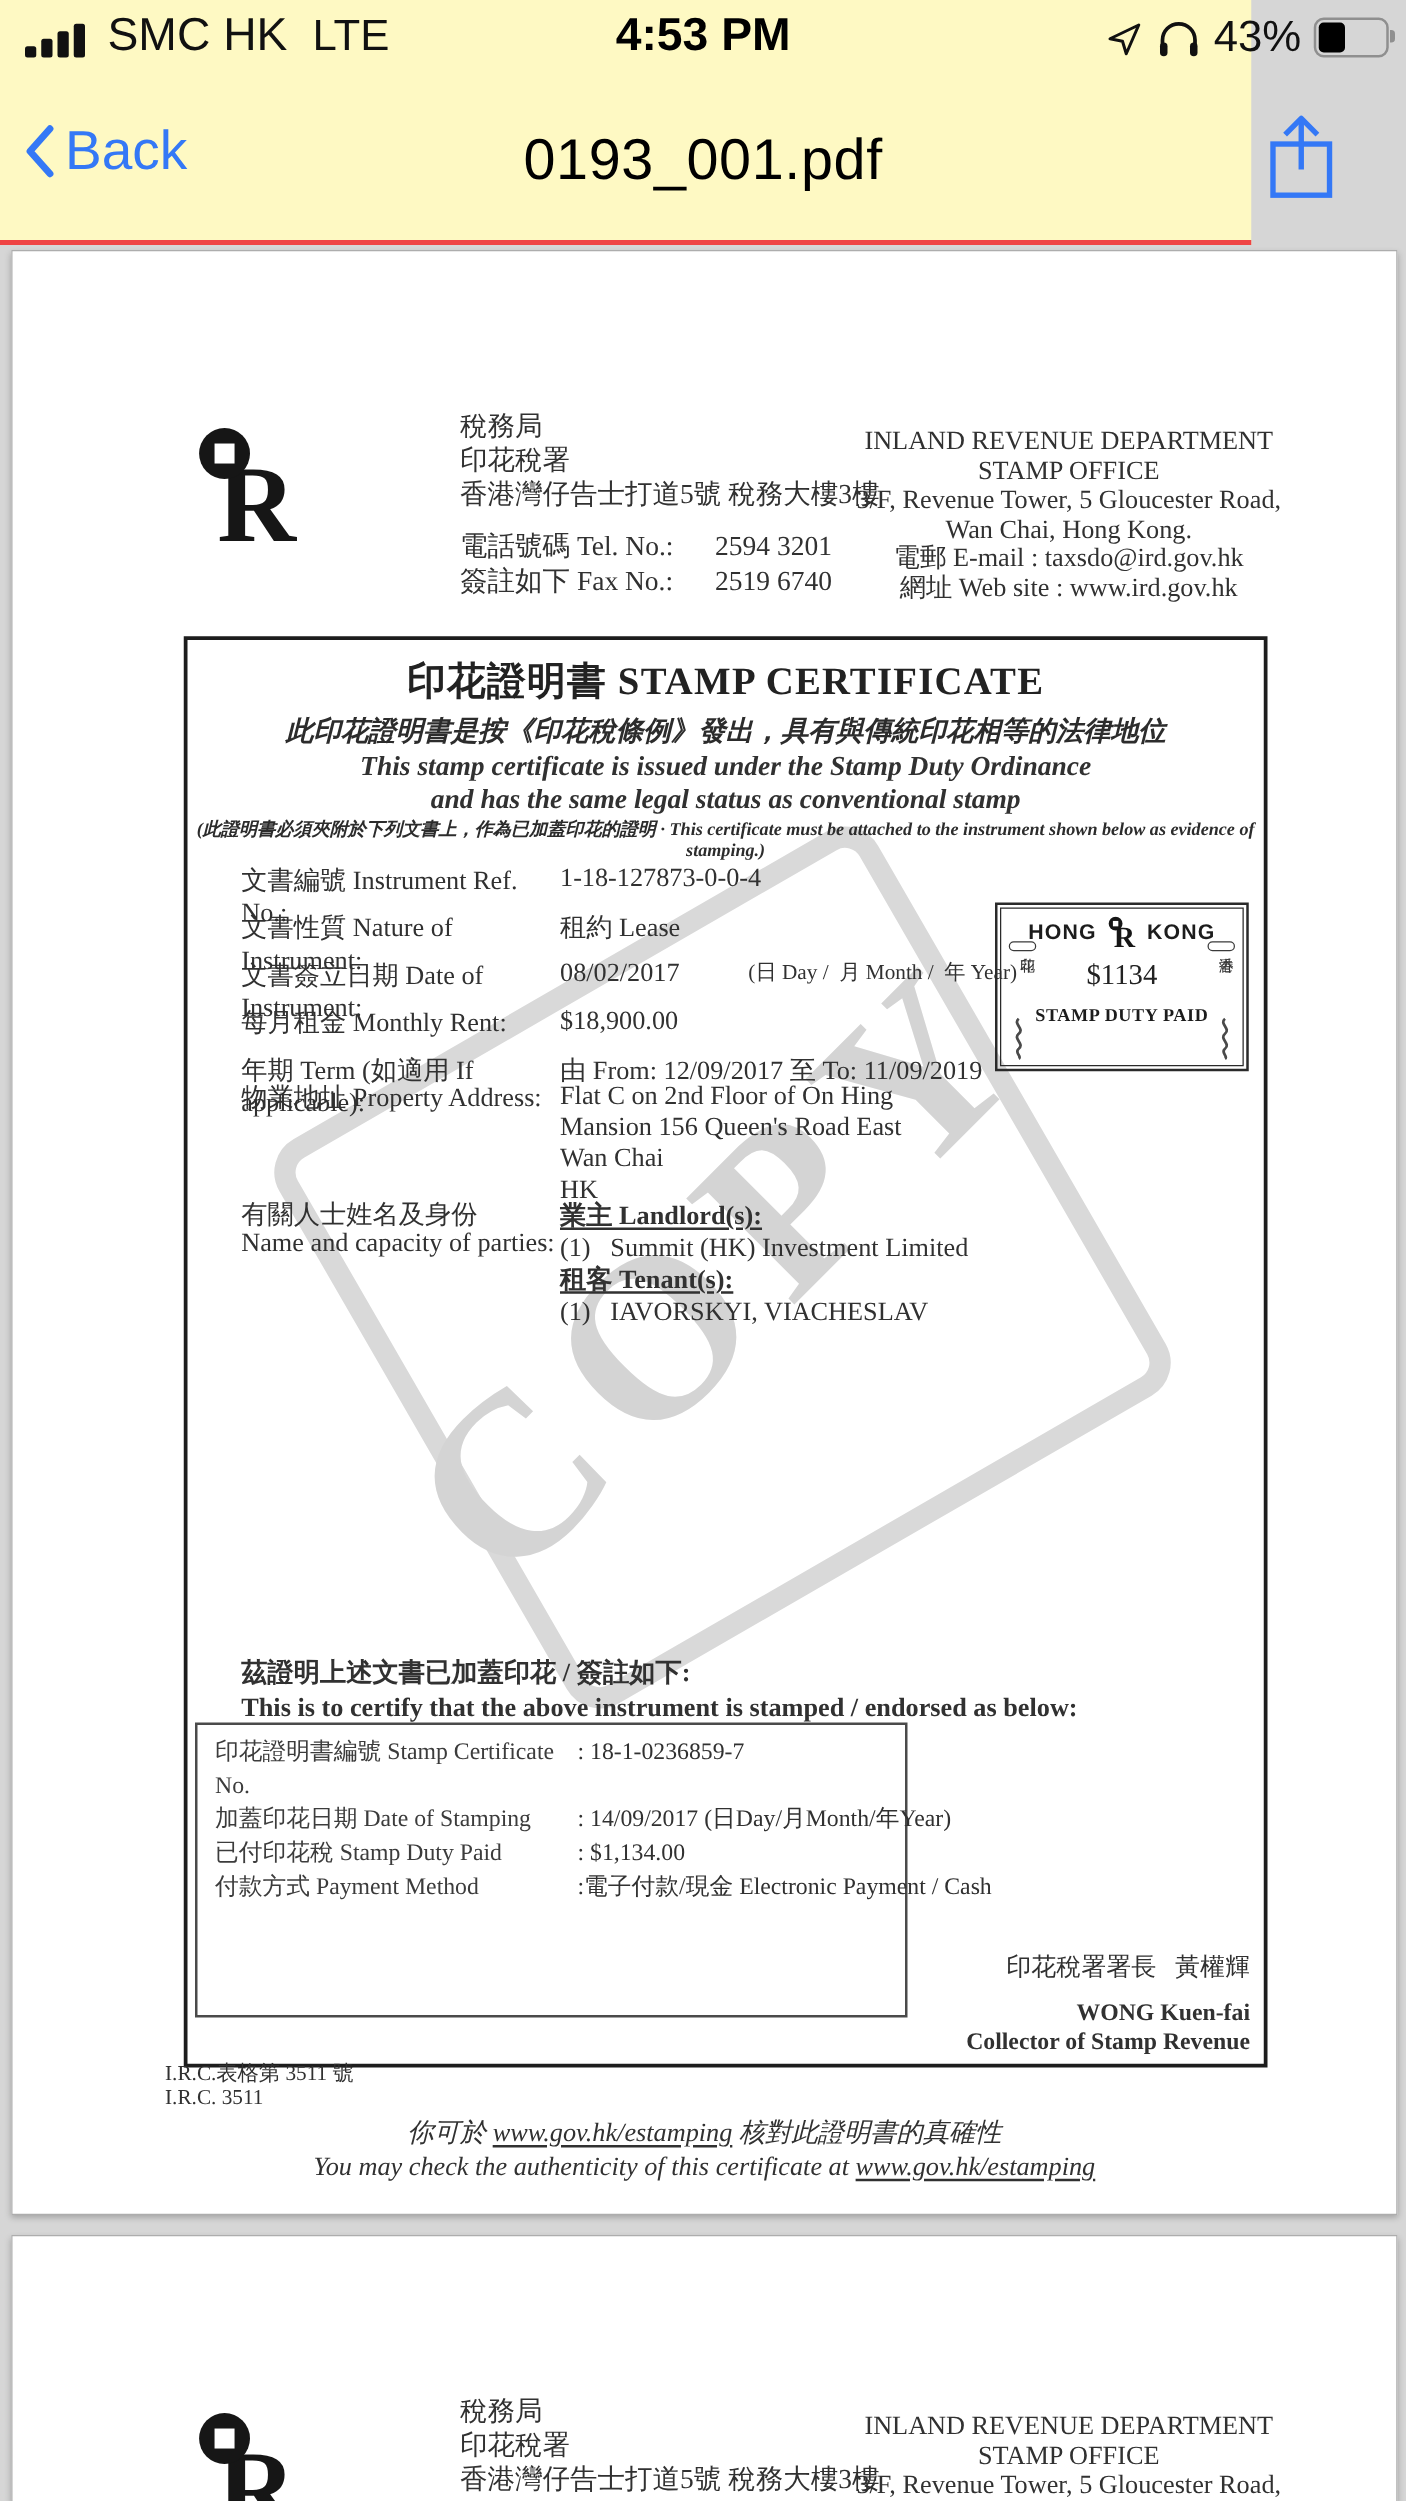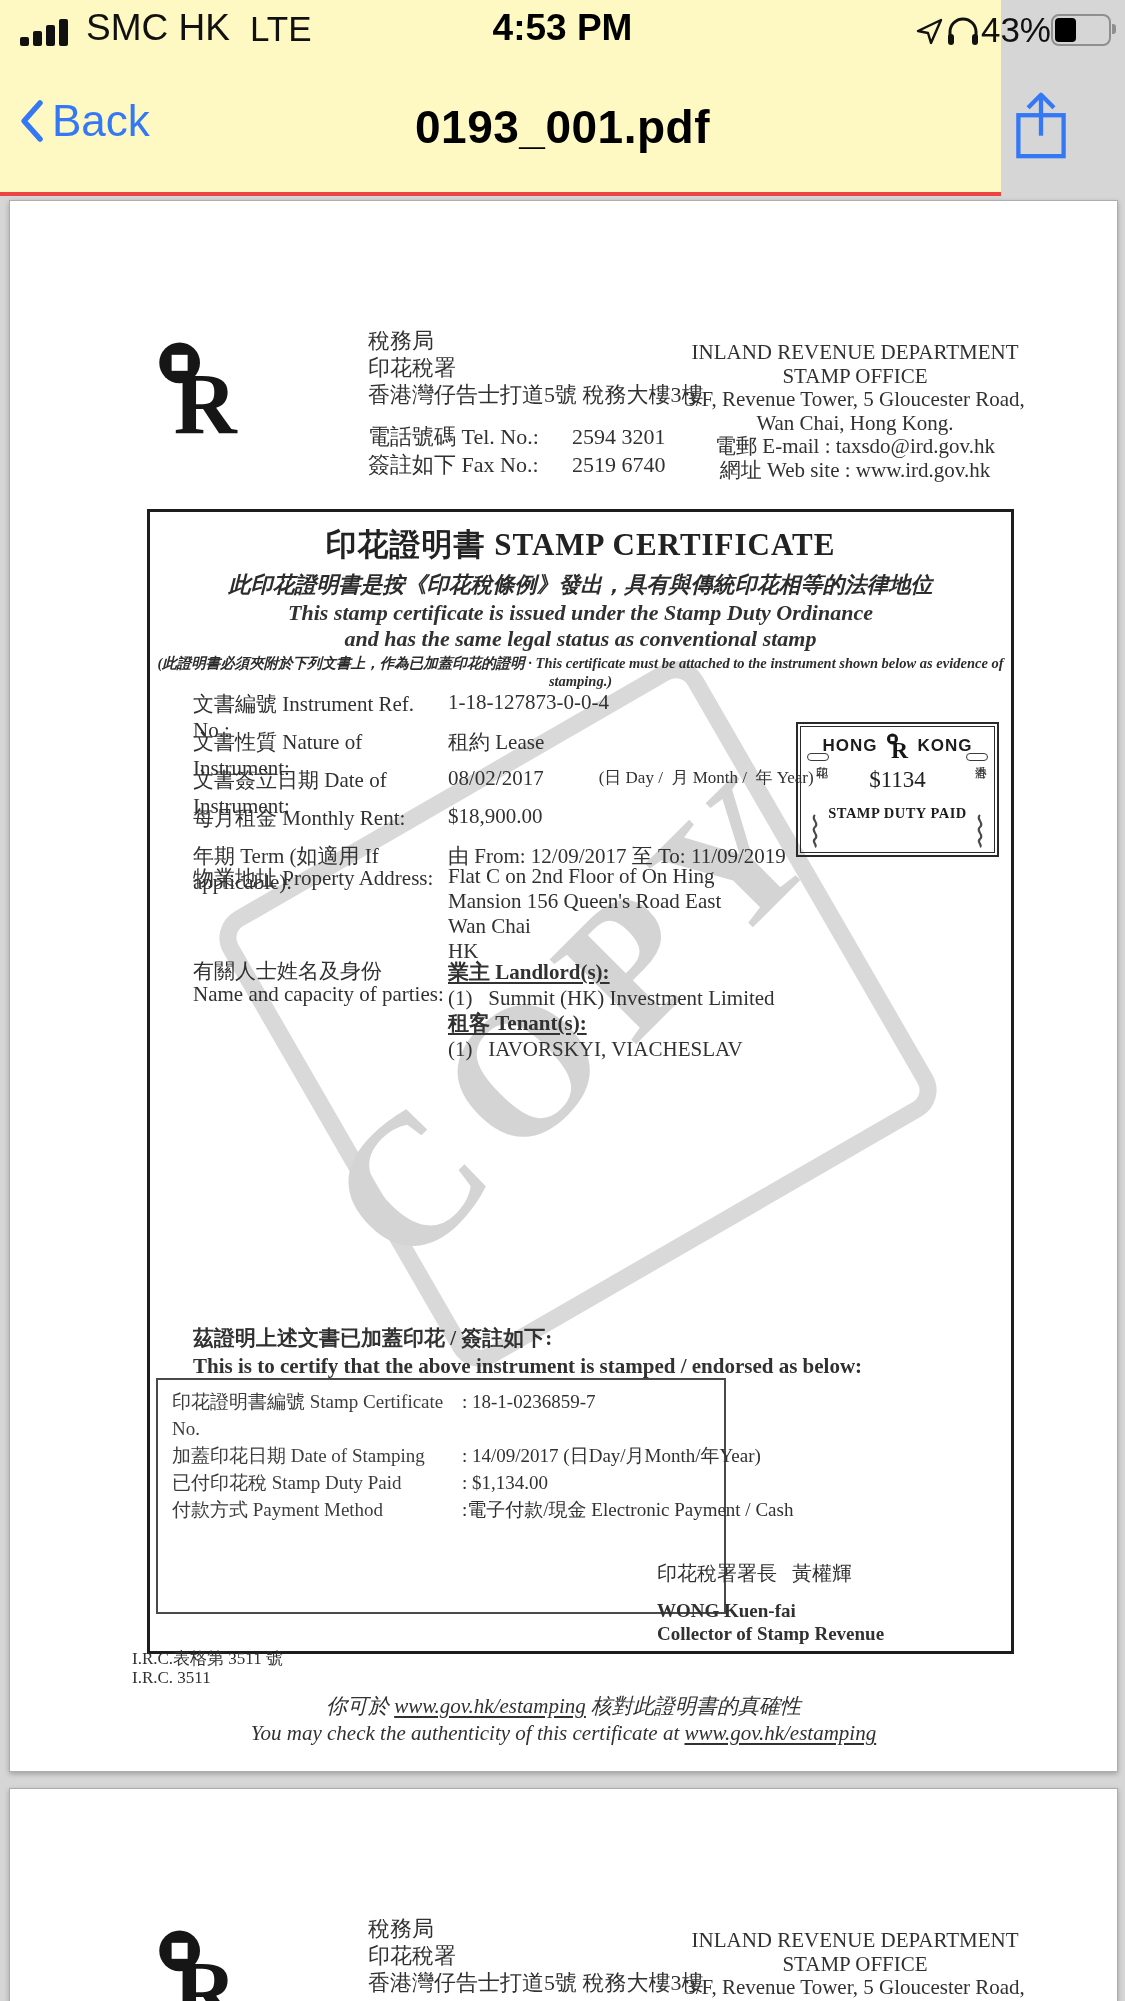--- a/index.html
+++ b/index.html
@@ -14,28 +14,28 @@
   .statusbar{position:absolute;left:0;top:0;width:1125px;height:60px;}
   .sig{position:absolute;left:20px;top:18px;width:56px;height:30px;}
   .sig i{position:absolute;bottom:2px;width:9px;background:#111;border-radius:2px;}
   .sig i:nth-child(1){left:0;height:9px}
   .sig i:nth-child(2){left:13px;height:15px}
   .sig i:nth-child(3){left:26px;height:21px}
   .sig i:nth-child(4){left:39px;height:27px}
   .carrier{position:absolute;left:86px;top:7px;font-size:37px;color:#111;}
   .lte{position:absolute;left:250px;top:9px;font-size:35px;color:#111;}
   .sb-time{position:absolute;left:0;width:1125px;top:7px;text-align:center;font-size:37px;font-weight:600;color:#000;}
-  .sb-right{position:absolute;right:14px;top:8px;height:44px;display:flex;align-items:center;}
+  .sb-right{position:absolute;right:14px;top:8px;height:44px;display:flex;align-items:center;gap:10px;}
   .pct{font-size:35px;color:#111;}
   .batt{position:relative;width:56px;height:28px;border:2.5px solid #8f8f8f;border-radius:8px;}
   .batt .fill{position:absolute;left:2px;top:2px;bottom:2px;width:21px;background:#000;border-radius:4px;}
   .batt .tip{position:absolute;right:-7px;top:8px;width:4px;height:10px;background:#8f8f8f;border-radius:0 3px 3px 0;}
   .navbar{position:absolute;left:0;top:60px;width:1125px;height:132px;}
   .back{position:absolute;left:18px;top:36px;display:flex;align-items:center;gap:6px;color:#3478f6;font-size:44px;cursor:pointer;}
-  .nav-title{position:absolute;left:200px;right:200px;top:40px;text-align:center;font-size:46px;font-weight:700;color:#000;letter-spacing:.5px;}
+  .nav-title{position:absolute;left:200px;right:200px;top:40px;text-align:center;font-size:46px;font-weight:400;color:#000;letter-spacing:.5px;}
   .share{position:absolute;right:56px;top:30px;width:56px;height:72px;cursor:pointer;}
   
   .pdf{position:absolute;left:0;top:193px;width:1125px;height:1808px;}
   .page{position:absolute;left:9px;width:1107px;background:#fff;border:1px solid #adadad;box-shadow:0 2px 5px rgba(0,0,0,.25);overflow:hidden;}
   .page1{top:7px;height:1570px;}
   .page2{top:1595px;height:213px;}
   .doc,.doc *{font-family:"Liberation Serif","DejaVu Serif",serif;color:#313131;}
   
   .ird-logo{position:absolute;left:145px;top:140px;width:90px;height:96px;}
   .hdr-left{position:absolute;left:358px;top:126px;font-size:22px;line-height:27px;color:#4a4a4a;}
@@ -74,21 +74,21 @@
   .vtag{position:absolute;top:26px;width:20px;border:1.5px solid #3a3a3a;border-radius:5px;text-align:center;font-size:12px;line-height:13px;padding:3px 0;color:#333;}
   .vtag.l{left:6px}.vtag.r{right:6px}
   .squig{position:absolute;bottom:4px;}
   .squig.l{left:8px}.squig.r{right:8px}
   
   .certify{position:absolute;left:43px;top:812px;font-size:21px;font-weight:700;line-height:28px;color:#1f1f1f;}
   .detailbox{position:absolute;left:6px;top:866px;width:570px;height:236px;border:2px solid #4a4a4a;box-sizing:border-box;padding:8px 0 0 14px;font-size:19px;}
   .drow{display:flex;line-height:27px;}
   .drow .dl{width:290px;flex:none;color:#3c3c3c;}
   .drow .dv{white-space:pre;}
-  .sigblock{position:absolute;right:24px;top:1048px;width:330px;text-align:left;}
+  .sigblock{position:absolute;right:11px;top:1048px;width:330px;text-align:right;}
   .sigblock .zh{font-size:20px;margin-bottom:12px;}
   .sigblock .en{font-size:19px;font-weight:700;line-height:23px;}
   .irc{position:absolute;left:122px;top:1448px;font-size:17px;line-height:19px;color:#3a3a3a;}
   .pfooter{position:absolute;left:0;top:1492px;width:100%;text-align:center;font-style:italic;}
   .pfooter .zh{font-size:21px;line-height:27px;}
   .pfooter .en{font-size:21px;line-height:27px;}
   .u{text-decoration:underline;text-underline-offset:3px;}
 </style>
 </head>
 <body>

